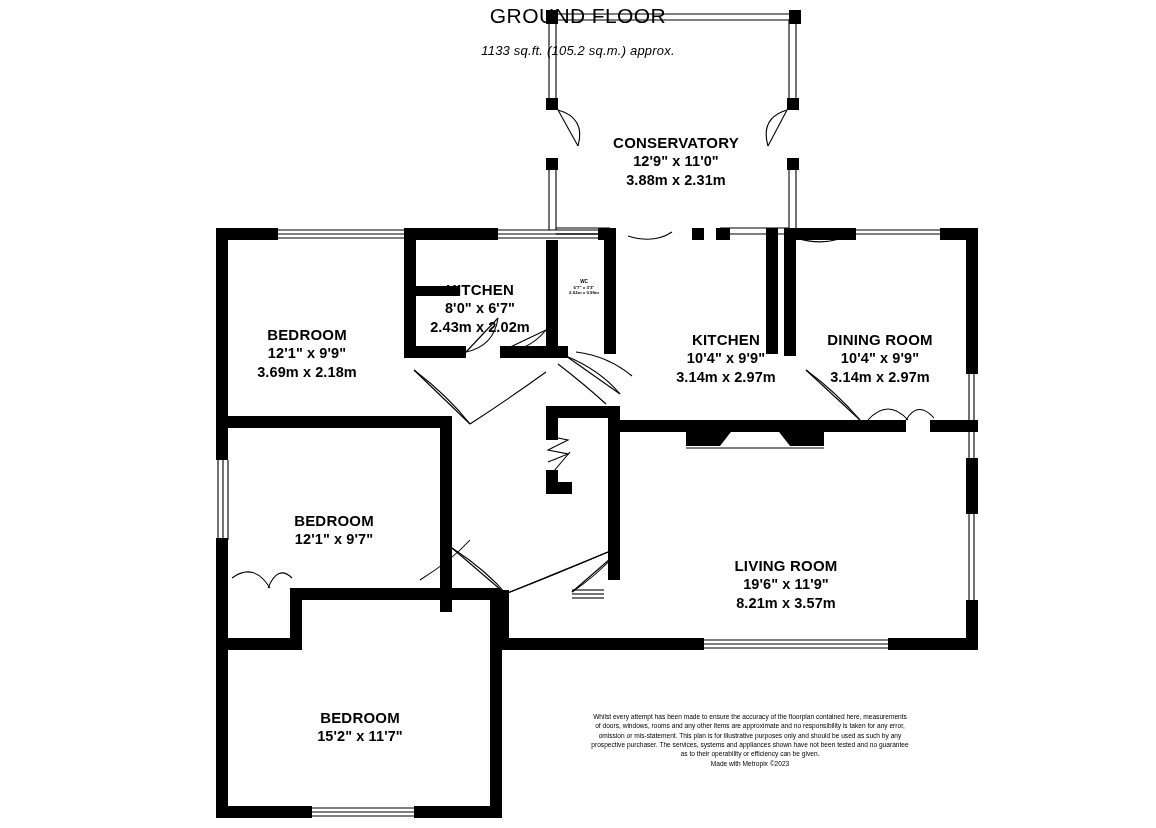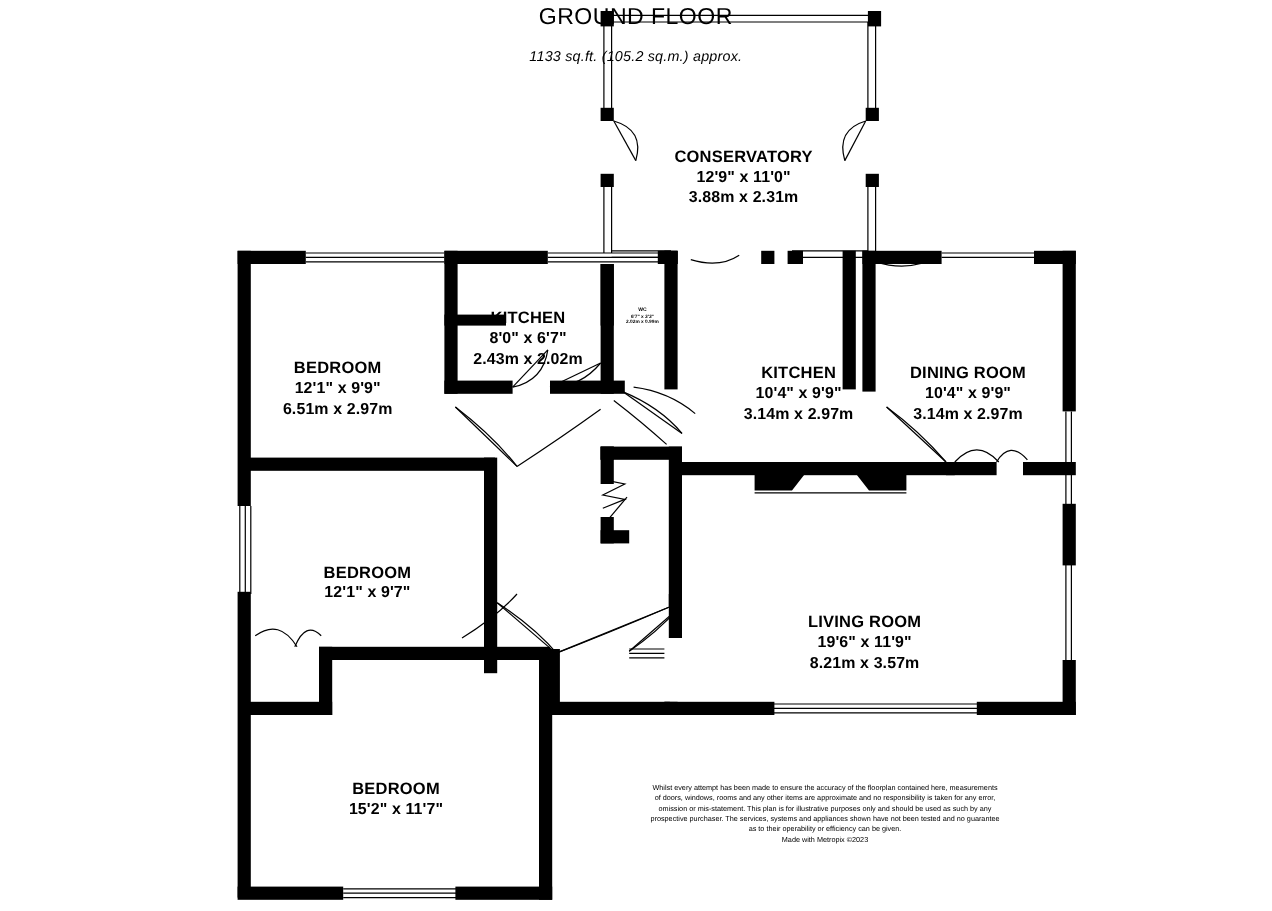--- a/index.html
+++ b/index.html
@@ -334,21 +334,21 @@
 
   <div class="label" style="left:770px; top:301px; width:220px;">
     <div class="room-name">DINING ROOM</div>
     <div class="room-dim">10'4"  x 9'9"</div>
     <div class="room-dim">3.14m  x 2.97m</div>
   </div>
 
   <div class="label" style="left:197px; top:296px; width:220px;">
     <div class="room-name">BEDROOM</div>
     <div class="room-dim">12'1"  x 9'9"</div>
-    <div class="room-dim">6.51m  x 2.97m</div>
+    <div class="room-dim">3.69m  x 2.18m</div>
   </div>
 
   <div class="label" style="left:224px; top:482px; width:220px;">
     <div class="room-name">BEDROOM</div>
     <div class="room-dim">12'1"  x 9'7"</div>
   </div>
 
   <div class="label" style="left:250px; top:679px; width:220px;">
     <div class="room-name">BEDROOM</div>
     <div class="room-dim">15'2"  x 11'7"</div>

